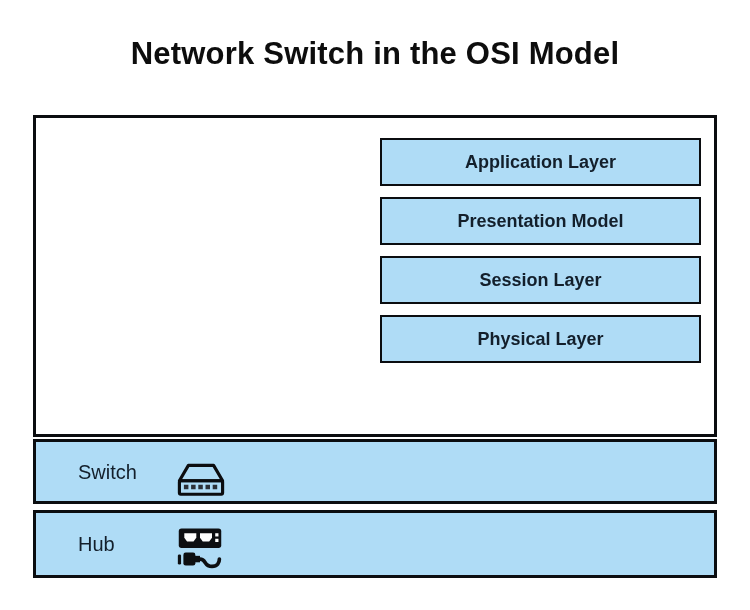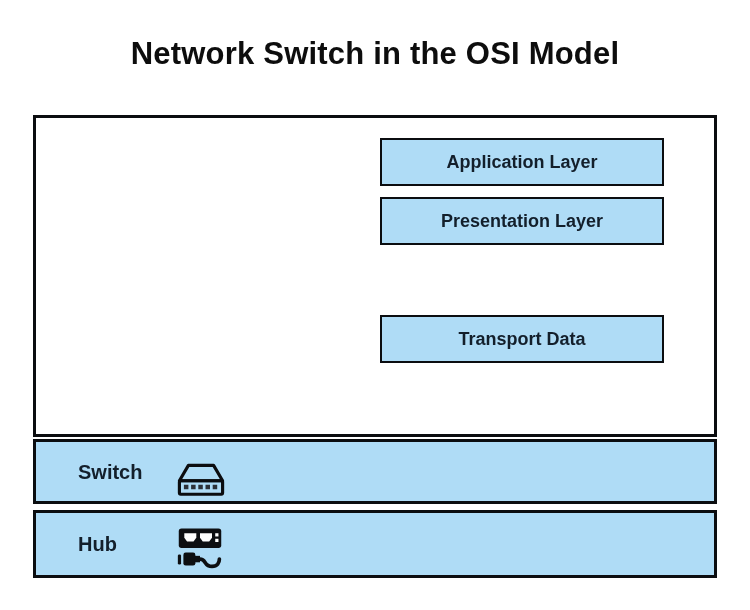--- a/index.html
+++ b/index.html
@@ -42,53 +42,54 @@
     width: 684px;
     border: 3px solid var(--border-color, #0b0d10);
     background: var(--fill-color, #afdcf6);
     box-sizing: border-box;
   }
   .band.switch-band { top: 439px; height: 65px; }
   .band.hub-band    { top: 510px; height: 68px; }
   .layer-box {
     position: absolute;
     left: 380px;
-    width: 284px;
+    width: 321px;
     height: 48px;
     background: var(--fill-color, #afdcf6);
     border: 2.5px solid var(--border-color, #0b0d10);
     box-sizing: border-box;
     display: flex;
     align-items: center;
     justify-content: center;
     font-size: 18px;
     font-weight: 700;
     color: var(--label-color, #131f2b);
   }
   .device-label {
     position: absolute;
     left: 78px;
     font-size: 20px;
-    font-weight: 700;
+    font-weight: 400;
     color: var(--label-color, #131f2b);
   }
   .device-icon { position: absolute; }
 </style>
 </head>
 <body>
 
 <div id="canvas">
 
   <div class="title">Network Switch in the OSI Model</div>
 
   <div class="outer-frame"></div>
 
   <div class="layer-box" style="top:138px">Application Layer</div>
-  <div class="layer-box" style="top:197px">Presentation Layer</div>
-  <div class="layer-box" style="top:315px">Transport Data</div>
+  <div class="layer-box" style="top:197px">Presentation Model</div>
+  <div class="layer-box" style="top:256px">Session Layer</div>
+  <div class="layer-box" style="top:315px">Physical Layer</div>
 
   <div class="band switch-band"></div>
   <div class="device-label" style="top:461px">Switch</div>
   <div class="device-icon" style="left:174px; top:459px">
     <svg width="54" height="38" viewBox="0 0 60 42" aria-hidden="true">
       <polygon points="6,24 16,7 44,7 54,24" fill="none" stroke="#0b0d10" stroke-width="3.5" stroke-linejoin="round"></polygon>
       <rect x="6" y="24" width="48" height="15" rx="1.5" fill="none" stroke="#0b0d10" stroke-width="3.5"></rect>
       <rect x="11" y="28.5" width="5" height="5" fill="#2c3138"></rect>
       <rect x="19" y="28.5" width="5" height="5" fill="#2c3138"></rect>
       <rect x="27" y="28.5" width="5" height="5" fill="#2c3138"></rect>

